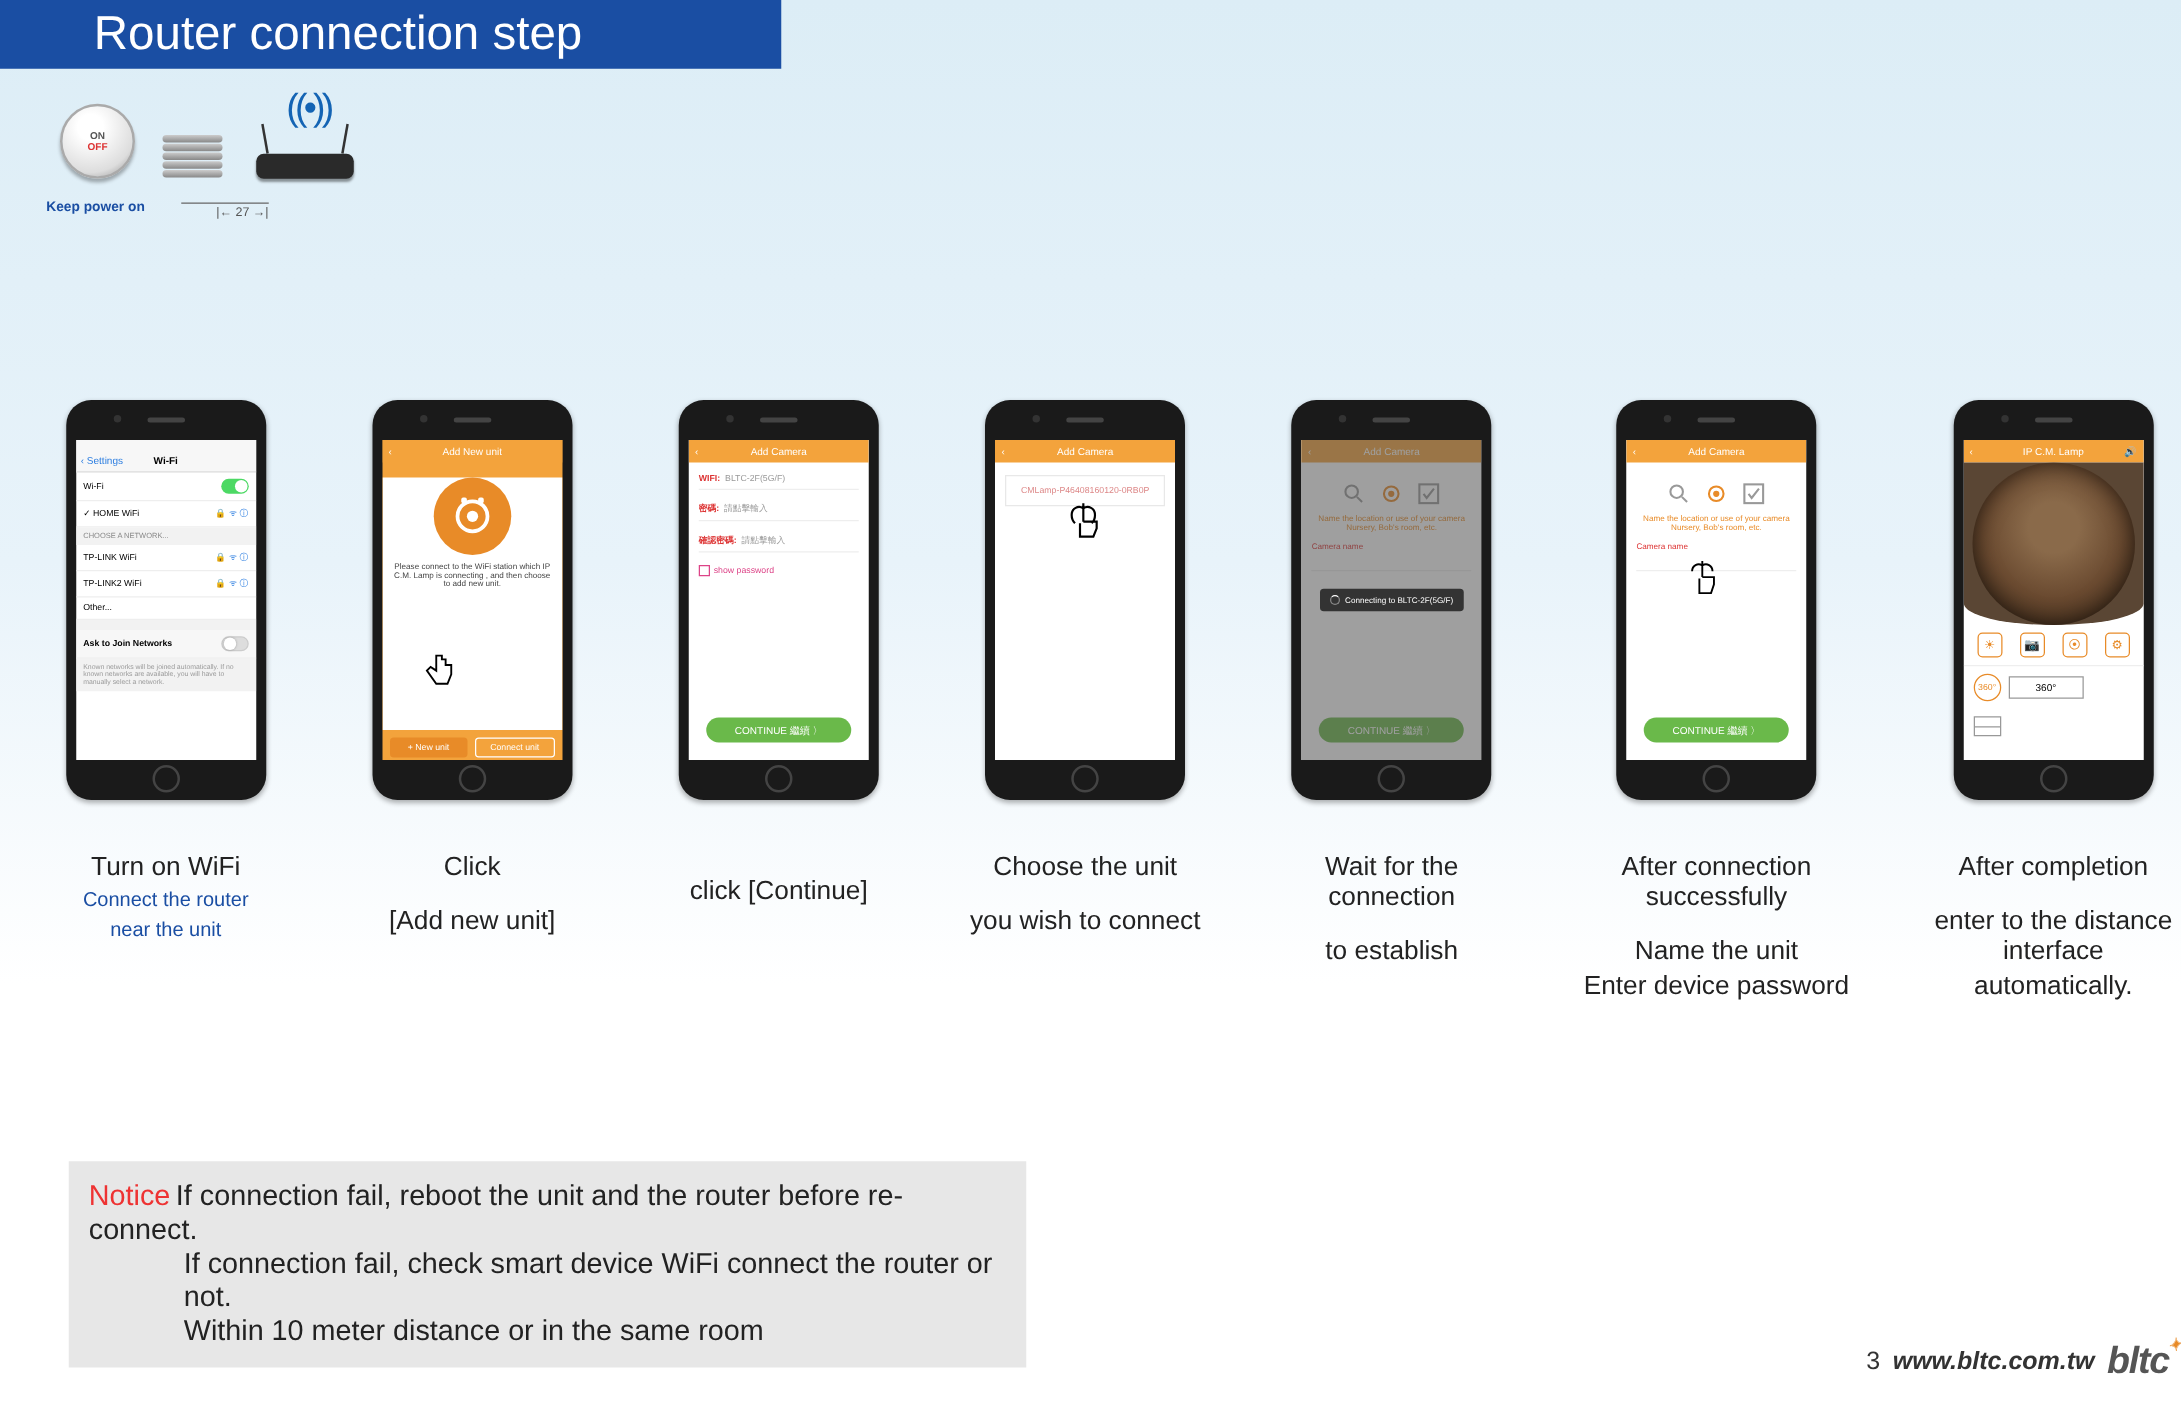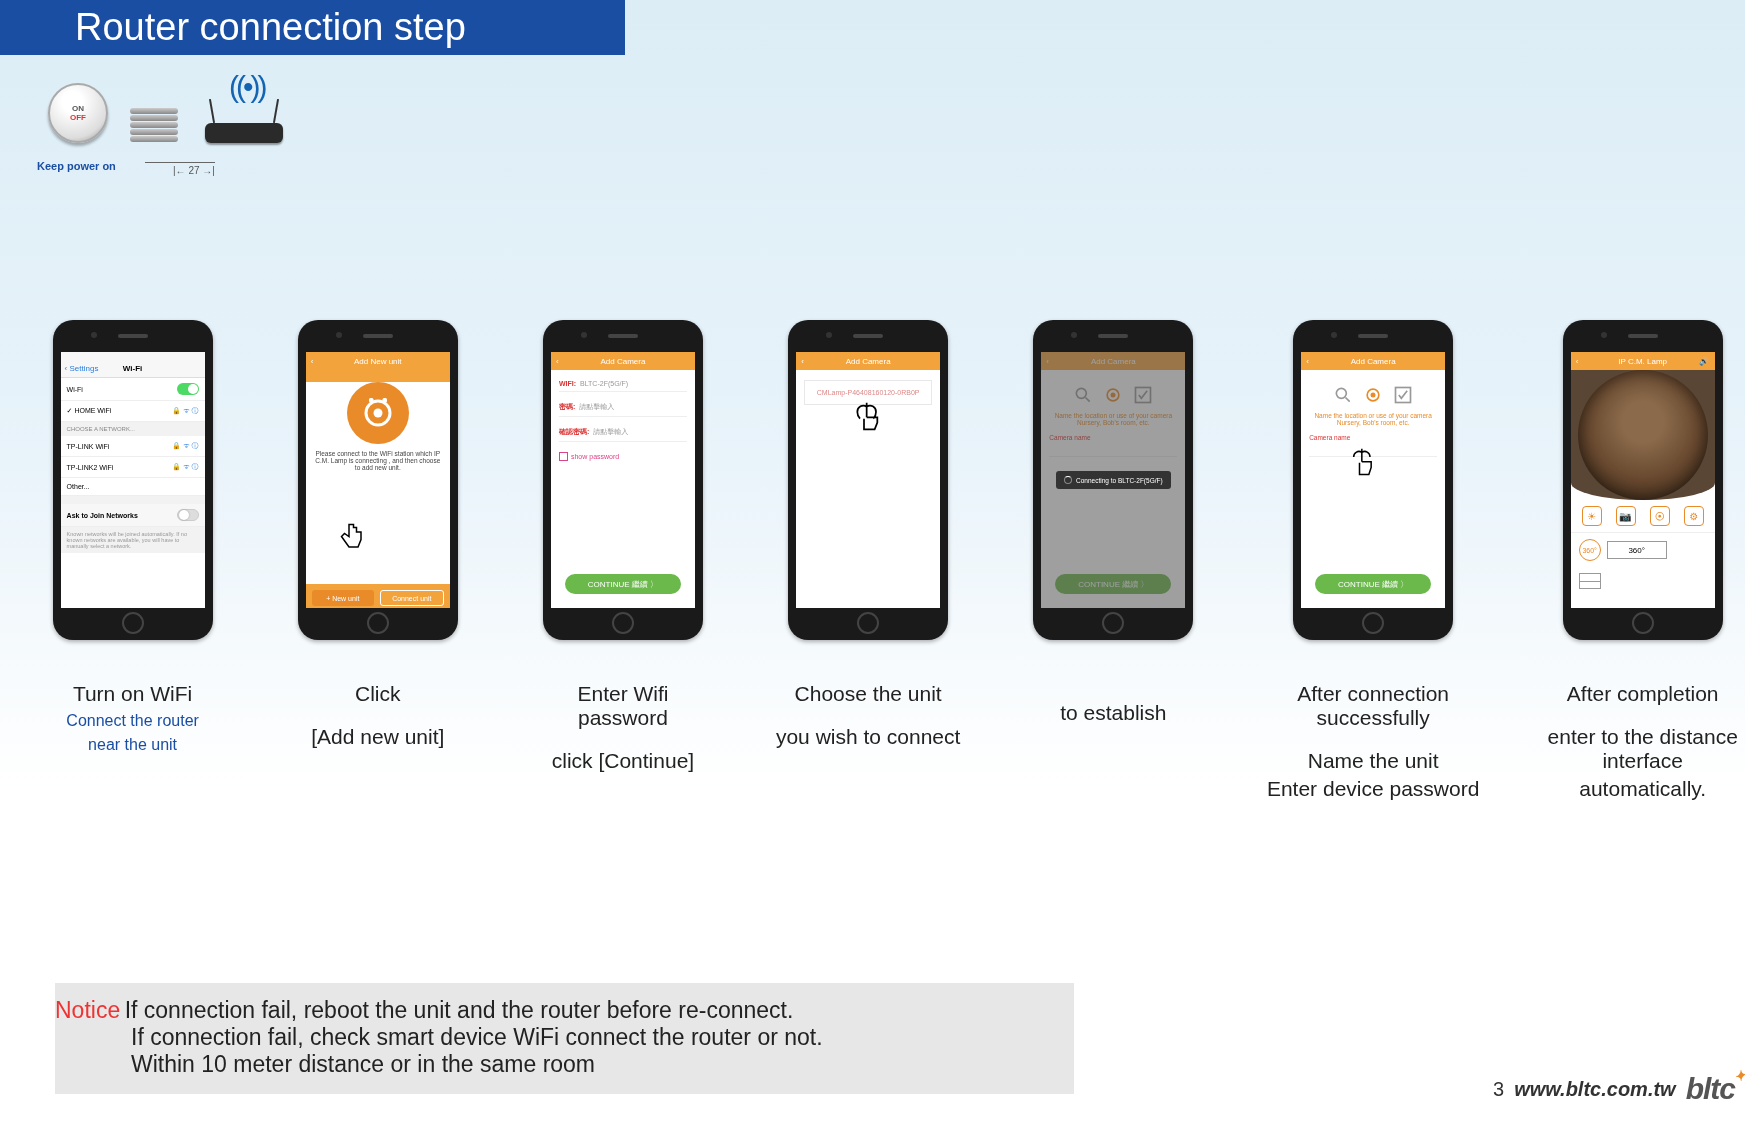--- a/index.html
+++ b/index.html
@@ -162,23 +162,23 @@
 
   .caption { margin-top: 42px; text-align:center; }
   .caption .l1 { font-size: 21px; color:#222; }
   .caption .l2 { font-size: 21px; color:#222; margin-top:19px; }
   .caption .l3 { font-size: 21px; color:#222; margin-top:4px; }
   .caption .ln-blue { font-size: 16px; color:#1a4ea3; margin-top:6px; }
 
   .notice-box {
     position: absolute;
     left: 55px; bottom: 30px;
-    width: 1019px;
+    width: 766px;
     background: #e7e7e7;
-    padding: 14px 0 16px;
+    padding: 14px 16px 16px;
   }
   .notice-box .nlabel { color:#e33; font-size:23px; }
   .notice-box .ntxt { font-size:23px; color:#222; }
   .notice-box .indent { margin-left: 76px; font-size:23px; color:#222; }
 
   .footer {
     position:absolute; right: 10px; bottom: 18px;
     display:flex; align-items:center; gap:10px;
     font-size: 20px; color:#333;
   }
@@ -318,21 +318,20 @@
         <div style="border-bottom:1px solid #eee;margin:0 8px;"></div>
         <div class="show-pwd">
             <div class="chk"></div>
             <span>show password</span>
           </div>
         <div class="continue-btn">CONTINUE 繼續  〉</div>
       </div>
       <div class="home"></div>
     </div>
     <div class="caption">
-      <div class="l1">Enter Wifi password</div>
       <div class="l2">click  [Continue]</div>
     </div>
   </div>
 
   <div class="step">
     <div class="phone">
         <div class="speaker"></div>
         <div class="camera"></div>
       <div class="screen">
         <div class="topbar">
@@ -390,20 +389,21 @@
         <div class="dim-overlay">
           <div class="connecting-pill">
             <div class="spinner"></div>
             <span>Connecting to BLTC-2F(5G/F)</span>
           </div>
         </div>
       </div>
       <div class="home"></div>
     </div>
     <div class="caption">
+      <div class="l1">Wait for the connection</div>
       <div class="l2">to establish</div>
     </div>
   </div>
 
   <div class="step" style="width:220px;">
     <div class="phone">
         <div class="speaker"></div>
         <div class="camera"></div>
       <div class="screen">
         <div class="topbar">

